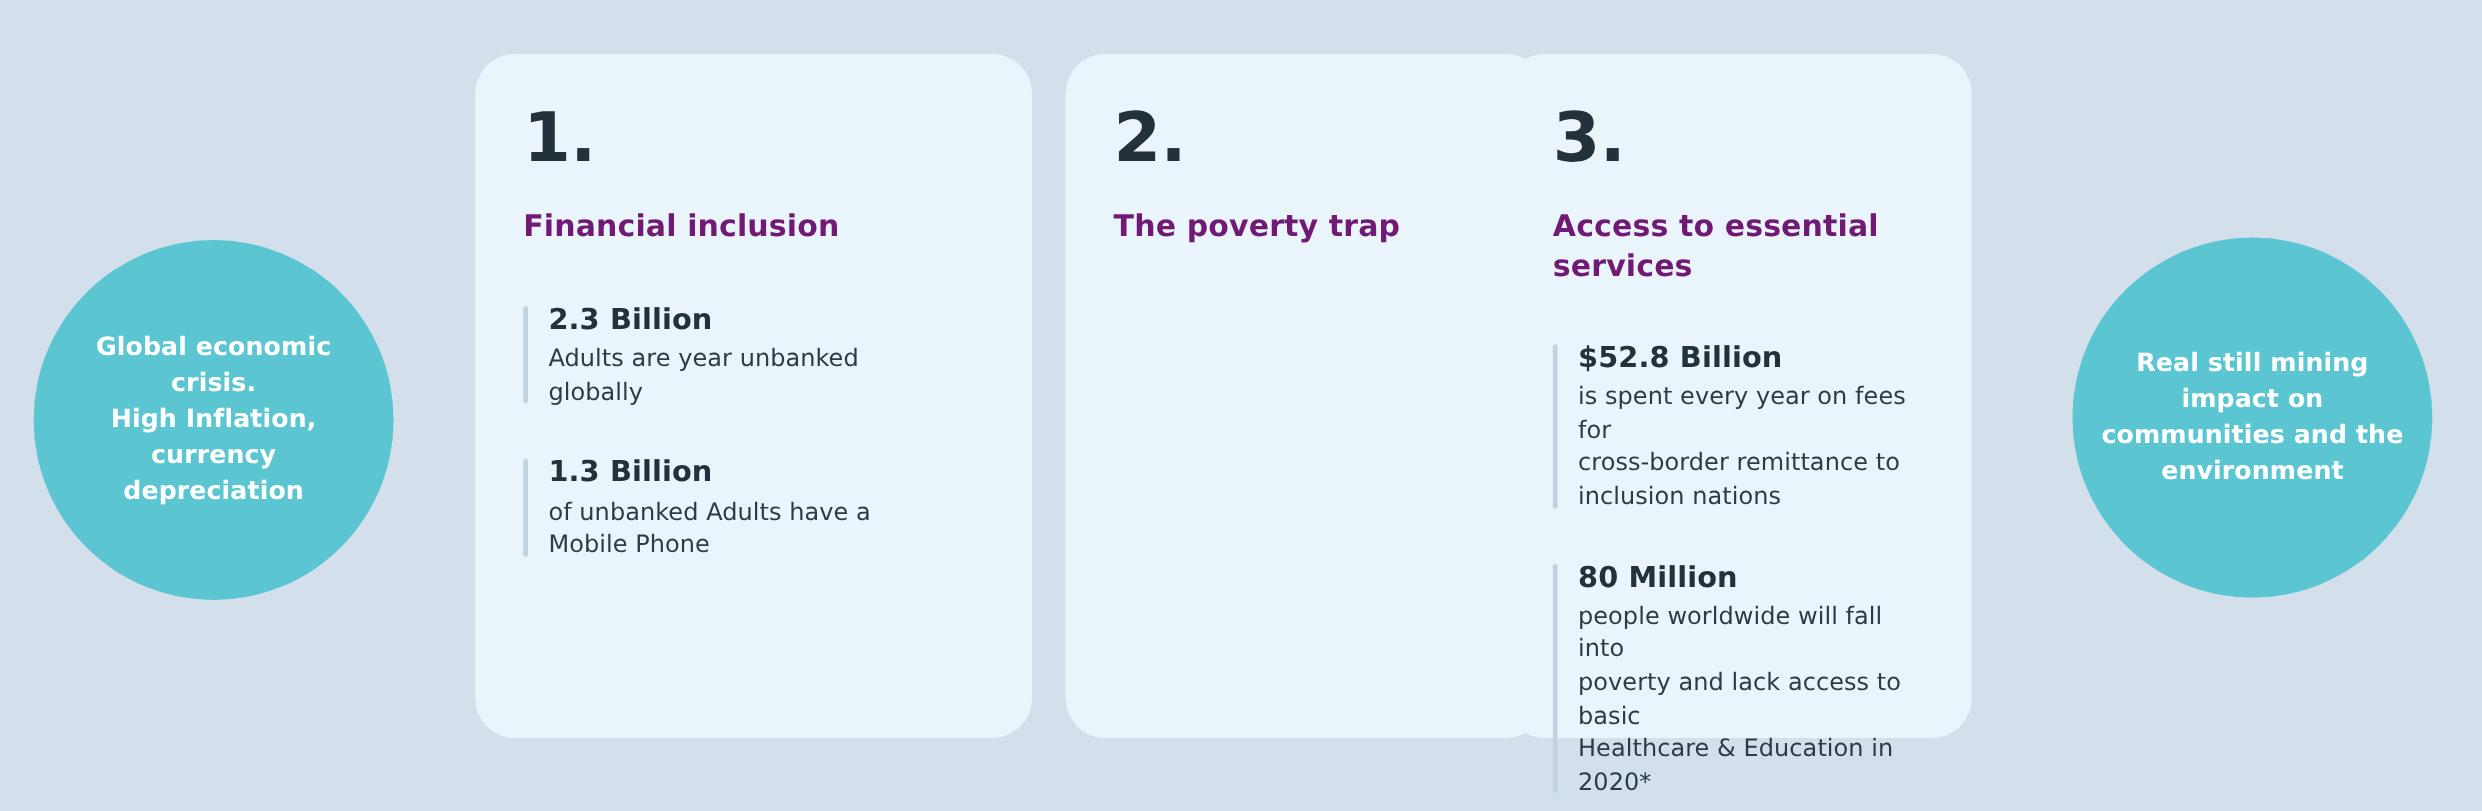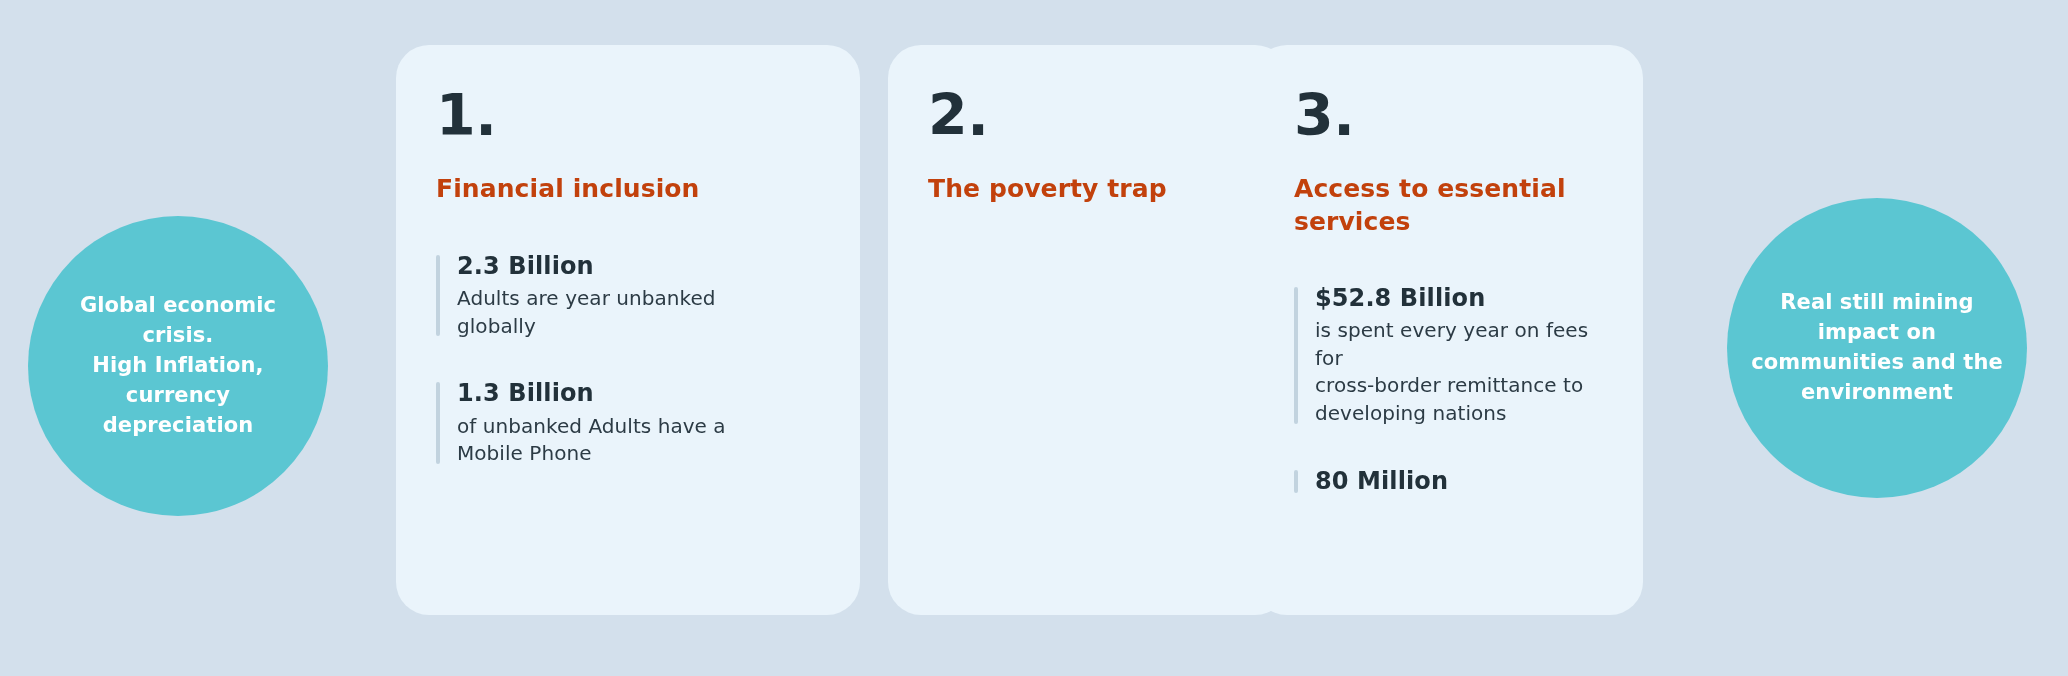--- a/index.html
+++ b/index.html
@@ -35,21 +35,21 @@
     color: #ffffff;
     font-weight: bold;
     font-size: 21px;
     line-height: 1.42;
     letter-spacing: 0.1px;
     white-space: pre-line;
     padding: 0 22px;
   }
   #circle-left {
     left: 28px;
-    top: 216px;
+    top: 200px;
     width: 300px;
     height: 300px;
   }
   #circle-right {
     left: 1727px;
     top: 198px;
     width: 300px;
     height: 300px;
   }
 
@@ -69,21 +69,21 @@
 
   .card-number {
     color: #22313a;
     font-size: 57px;
     font-weight: bold;
     line-height: 1;
     letter-spacing: -0.5px;
     margin: 0 0 28px 0;
   }
   .card-title {
-    color: #c2410c;
+    color: #701a75;
     font-size: 25px;
     font-weight: bold;
     line-height: 1.32;
     letter-spacing: 0.1px;
     margin: 0 0 46px 0;
   }
   #card-3 .card-title { margin-bottom: 45px; }
 
   .stat {
     position: relative;
@@ -151,24 +151,27 @@
     <div class="card-title">The poverty trap</div>
   </div>
 
   <div class="card" id="card-3">
     <div class="card-number">3.</div>
     <div class="card-title">Access to essential services</div>
     <div class="stat">
       <div class="stat-value">$52.8 Billion</div>
       <div class="stat-desc">is spent every year on fees for
 cross-border remittance to
-developing nations</div>
+inclusion nations</div>
     </div>
     <div class="stat">
       <div class="stat-value">80 Million</div>
+      <div class="stat-desc">people worldwide will fall into
+poverty and lack access to basic
+Healthcare &amp; Education in 2020*</div>
     </div>
   </div>
 
   <div class="circle" id="circle-right">
     <div class="circle-text">Real still  mining
 impact on
 communities and the
 environment</div>
   </div>
 

